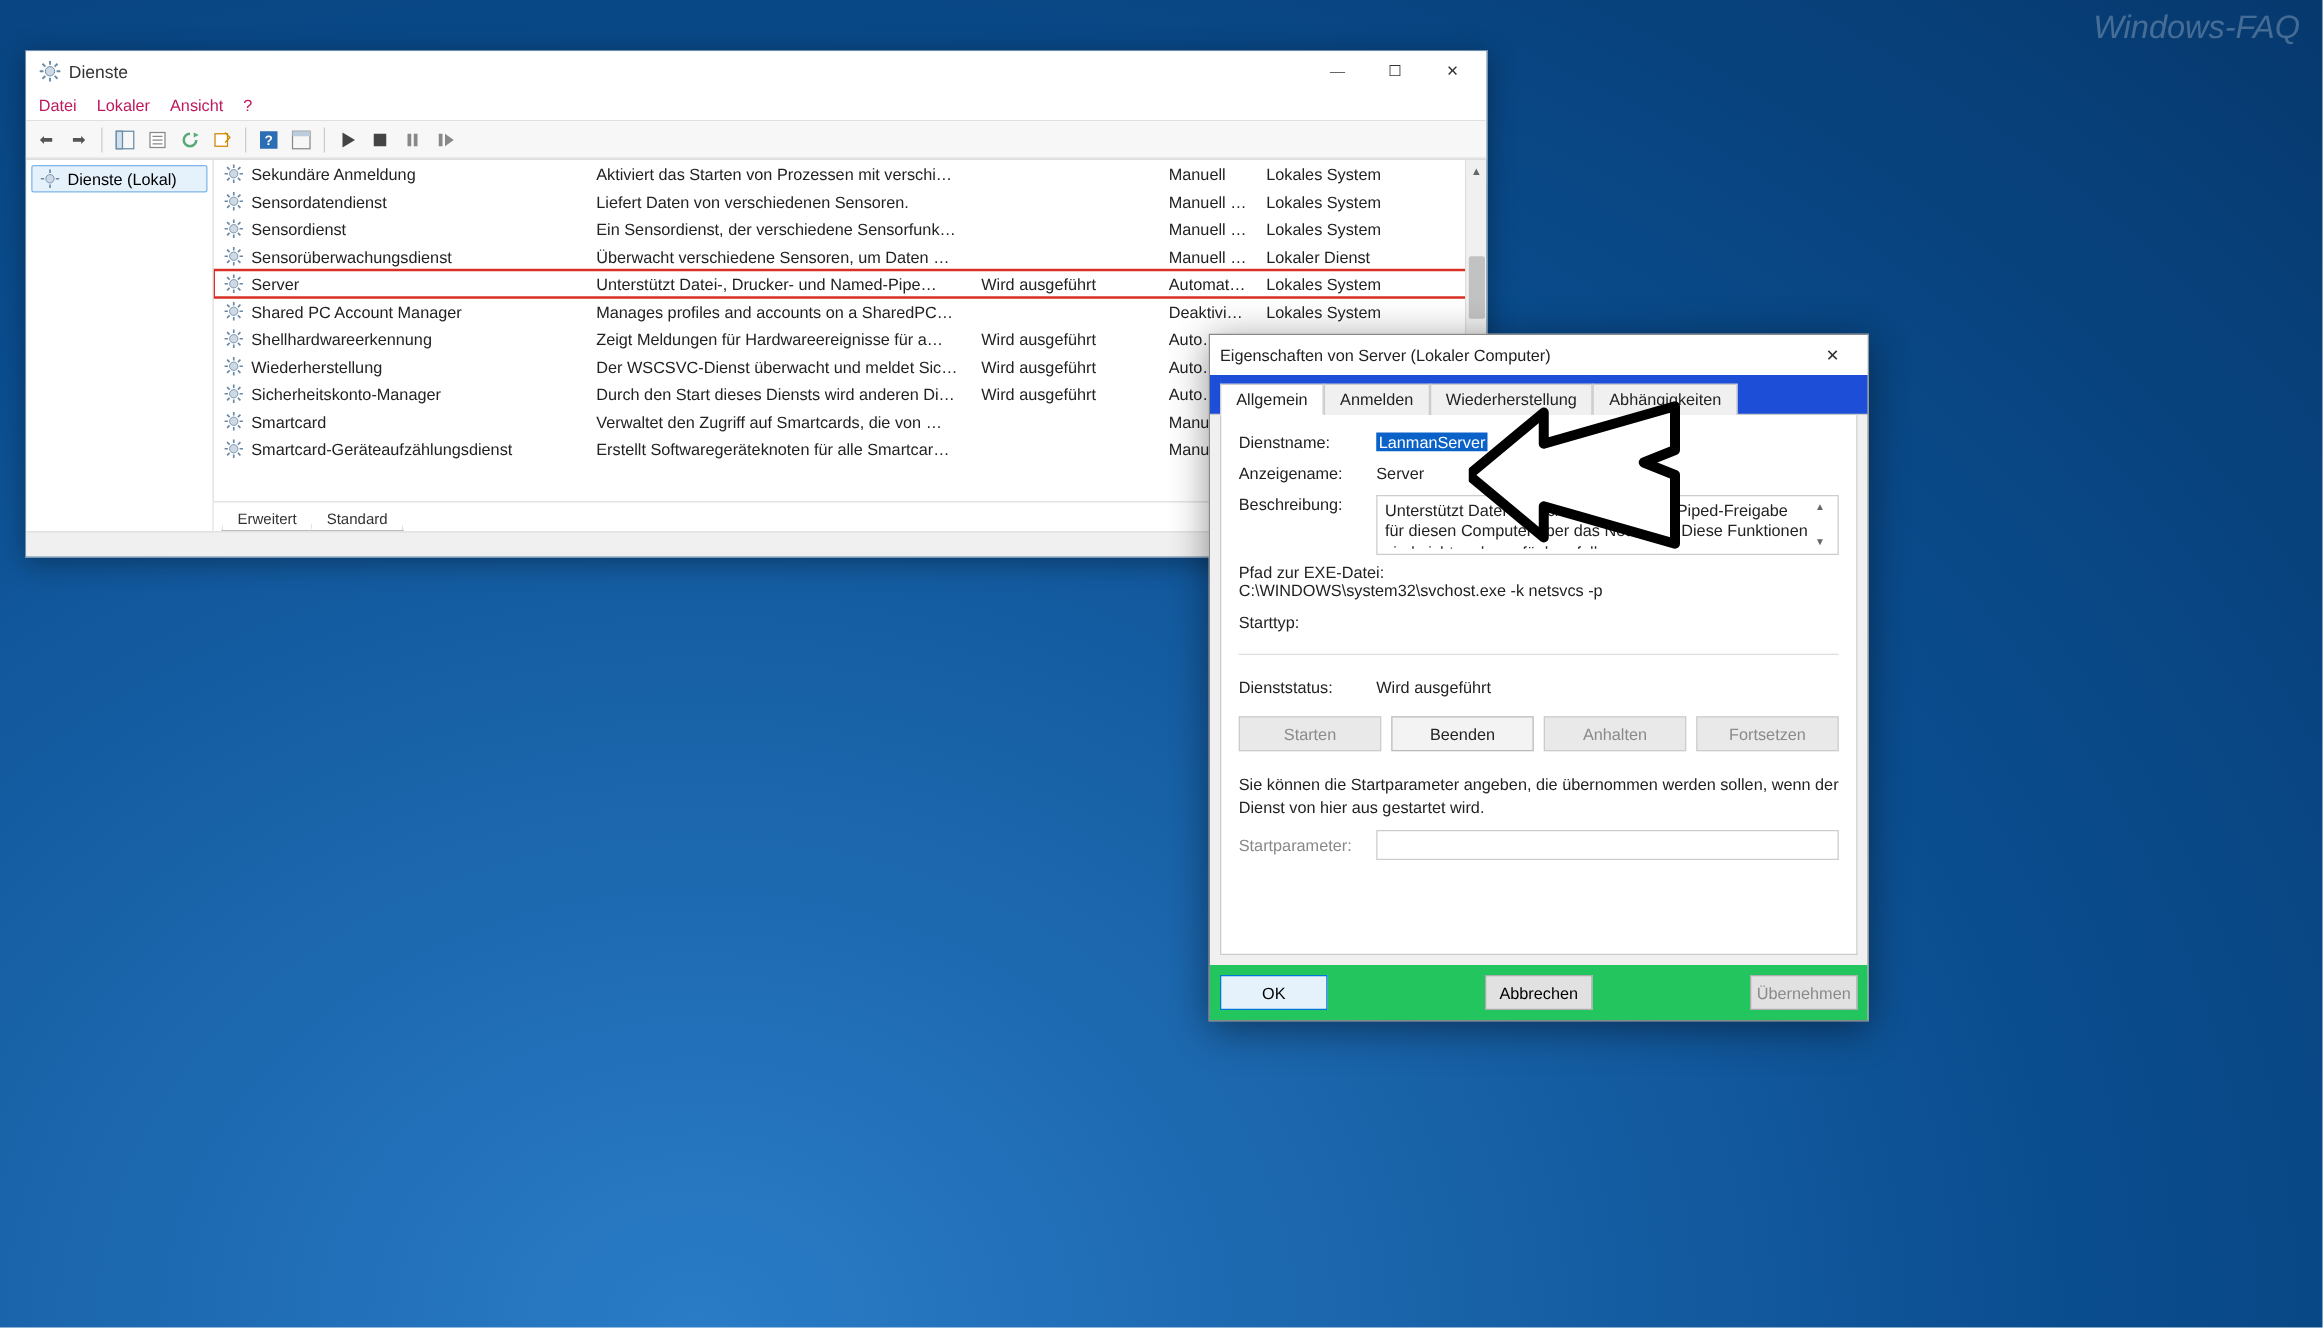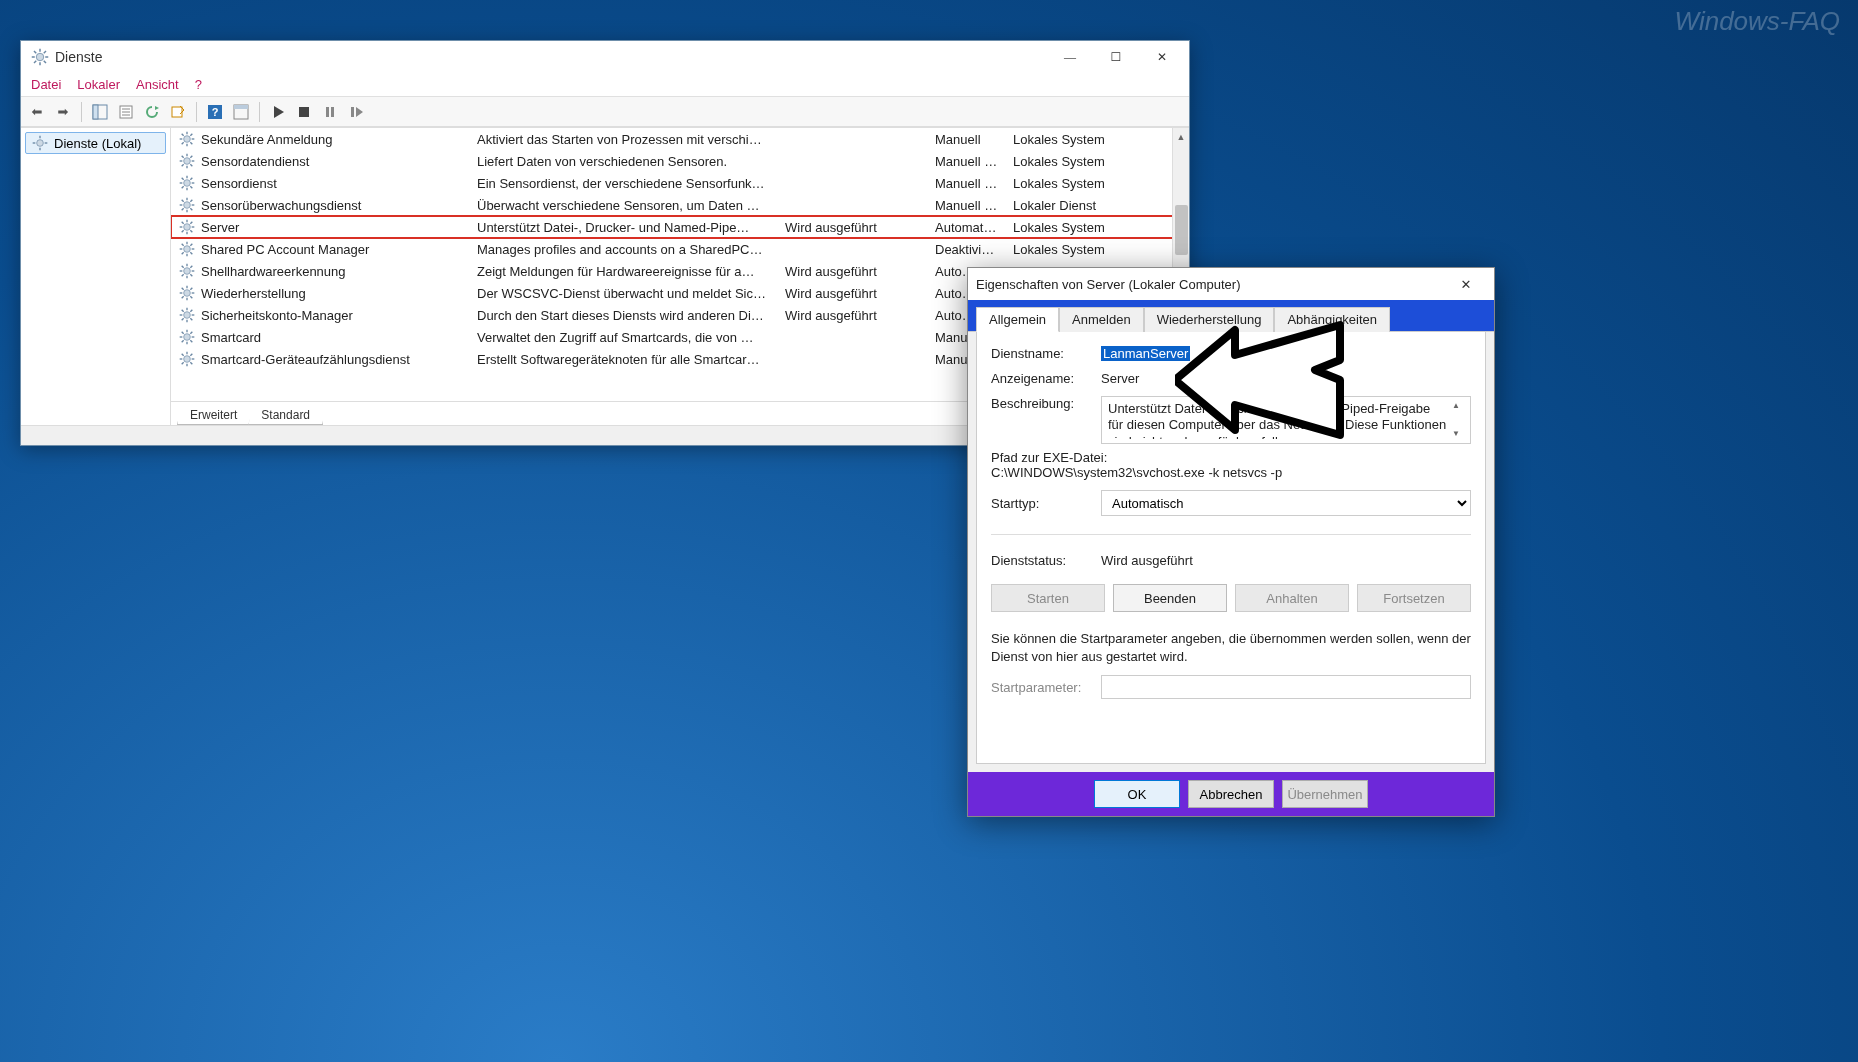--- a/index.html
+++ b/index.html
@@ -157,21 +157,21 @@
   .svc-buttons { display:flex; gap:8px; margin-top:6px;}
   .svc-btn {
     flex:1; height:28px; border:1px solid #bbb; background:#f3f3f3; font-size:13px; color:#222;
   }
   .svc-btn:disabled { background:#e9e9e9; color:#8a8a8a; border-color:#ccc;}
   .hint { font-size:13px; color:#222; line-height:1.35; margin-top:8px;}
   .startparam-input{
     flex:1; height:24px; border:1px solid #ccc; background:#fff;
   }
   .props-footer{
-    display:flex; justify-content:center; gap:8px; padding:8px; background:#6d28d9;
+    display:flex; justify-content:space-between; gap:8px; padding:8px; background:#22c55e;
   }
   .dlg-btn{
     min-width:86px; height:28px; border:1px solid #adadad; background:#e1e1e1; font-size:13px;
   }
   .dlg-btn.primary{ border:1px solid #0078d7; background:#e5f1fb;}
   .dlg-btn:disabled{ color:#8a8a8a;}
 
   
   .big-arrow{
     position:absolute; left:1175px; top:315px; width:170px; height:130px;
@@ -588,25 +588,20 @@
             <span>▼</span>
           </div>
       </div>
     </div>
     <div class="exe-path">
       <div>Pfad zur EXE-Datei:</div>
       <div>C:\WINDOWS\system32\svchost.exe -k netsvcs -p</div>
     </div>
     <div class="field-row" style="align-items:center">
       <div class="field-label">Starttyp:</div>
-      <div class="field-value">
-        <select class="starttype">
-          <option>Automatisch</option>
-        </select>
-      </div>
     </div>
     <hr class="sep">
     <div class="field-row">
       <div class="field-label">Dienststatus:</div>
       <div class="field-value">Wird ausgeführt</div>
     </div>
     <div class="svc-buttons">
       <button class="svc-btn" disabled="">Starten</button>
       <button class="svc-btn">Beenden</button>
       <button class="svc-btn" disabled="">Anhalten</button>

